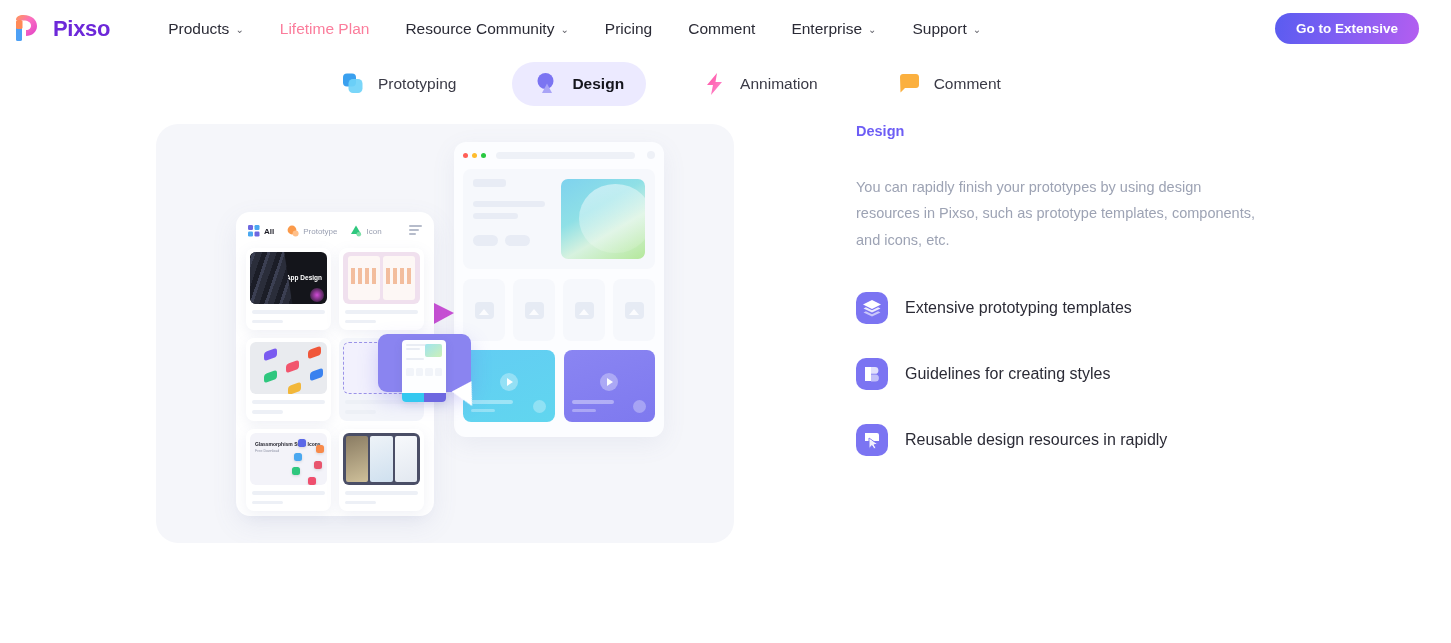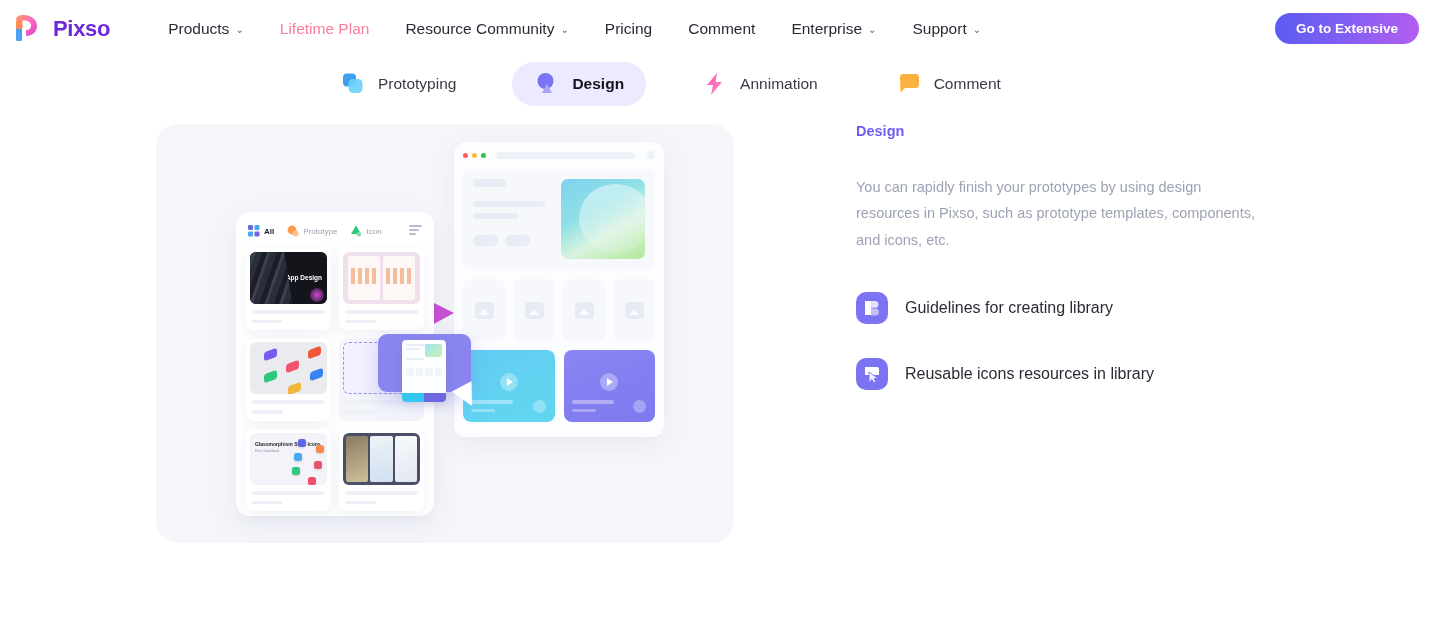--- a/index.html
+++ b/index.html
@@ -535,38 +535,48 @@
 
     </div>
   </div>
 
   <div class="rightcol">
     <div class="eyebrow">Design</div>
     <p class="lede">You can rapidly finish your prototypes by using design resources in Pixso, such as prototype templates, components, and icons, etc.</p>
 
     <div class="features">
 
+      <div class="feature">
+        <span class="f-ico">
+          <svg width="32" height="32" viewBox="0 0 32 32">
+            <path d="M16 8 L25 12.5 L16 17 L7 12.5 Z" fill="#ffffff"></path>
+            <path d="M24.5 16.4 L16 20.6 L7.5 16.4 L9.9 15.2 L16 18.2 L22.1 15.2 Z" fill="#ffffff" opacity=".85"></path>
+            <path d="M24.5 20.4 L16 24.6 L7.5 20.4 L9.9 19.2 L16 22.2 L22.1 19.2 Z" fill="#ffffff" opacity=".6"></path>
+          </svg>
+        </span>
+        <span class="f-label">Extensive prototyping templates</span>
+      </div>
 
 
       <div class="feature">
         <span class="f-ico">
           <svg width="32" height="32" viewBox="0 0 32 32">
             <path d="M9 9 L15 9 L15 23 L9 23 Z" fill="#ffffff"></path>
             <path d="M15 9 L19 9 A3.4 3.4 0 0 1 19 15.8 L15 15.8 Z" fill="#ffffff" opacity=".78"></path>
             <path d="M15 16.4 L19.4 16.4 A3.5 3.5 0 0 1 19.4 23.4 L15 23.4 Z" fill="#ffffff" opacity=".55"></path>
           </svg>
         </span>
-        <span class="f-label">Guidelines for creating library</span>
+        <span class="f-label">Guidelines for creating styles</span>
       </div>
 
       <div class="feature">
         <span class="f-ico">
           <svg width="32" height="32" viewBox="0 0 32 32">
             <path d="M9 9 L21 9 A2 2 0 0 1 23 11 L23 17 L9 17 Z" fill="#ffffff"></path>
             <path d="M13 14 L13 24.5 L16 21.6 L18 25 L20 24 L18.2 20.7 L22 20.3 Z" fill="#ffffff" opacity=".9" stroke="#7b74f2" stroke-width="1"></path>
           </svg>
         </span>
-        <span class="f-label">Reusable icons resources in library</span>
+        <span class="f-label">Reusable design resources in rapidly</span>
       </div>
 
     </div>
   </div>
 </div>
 
 </body></html>

